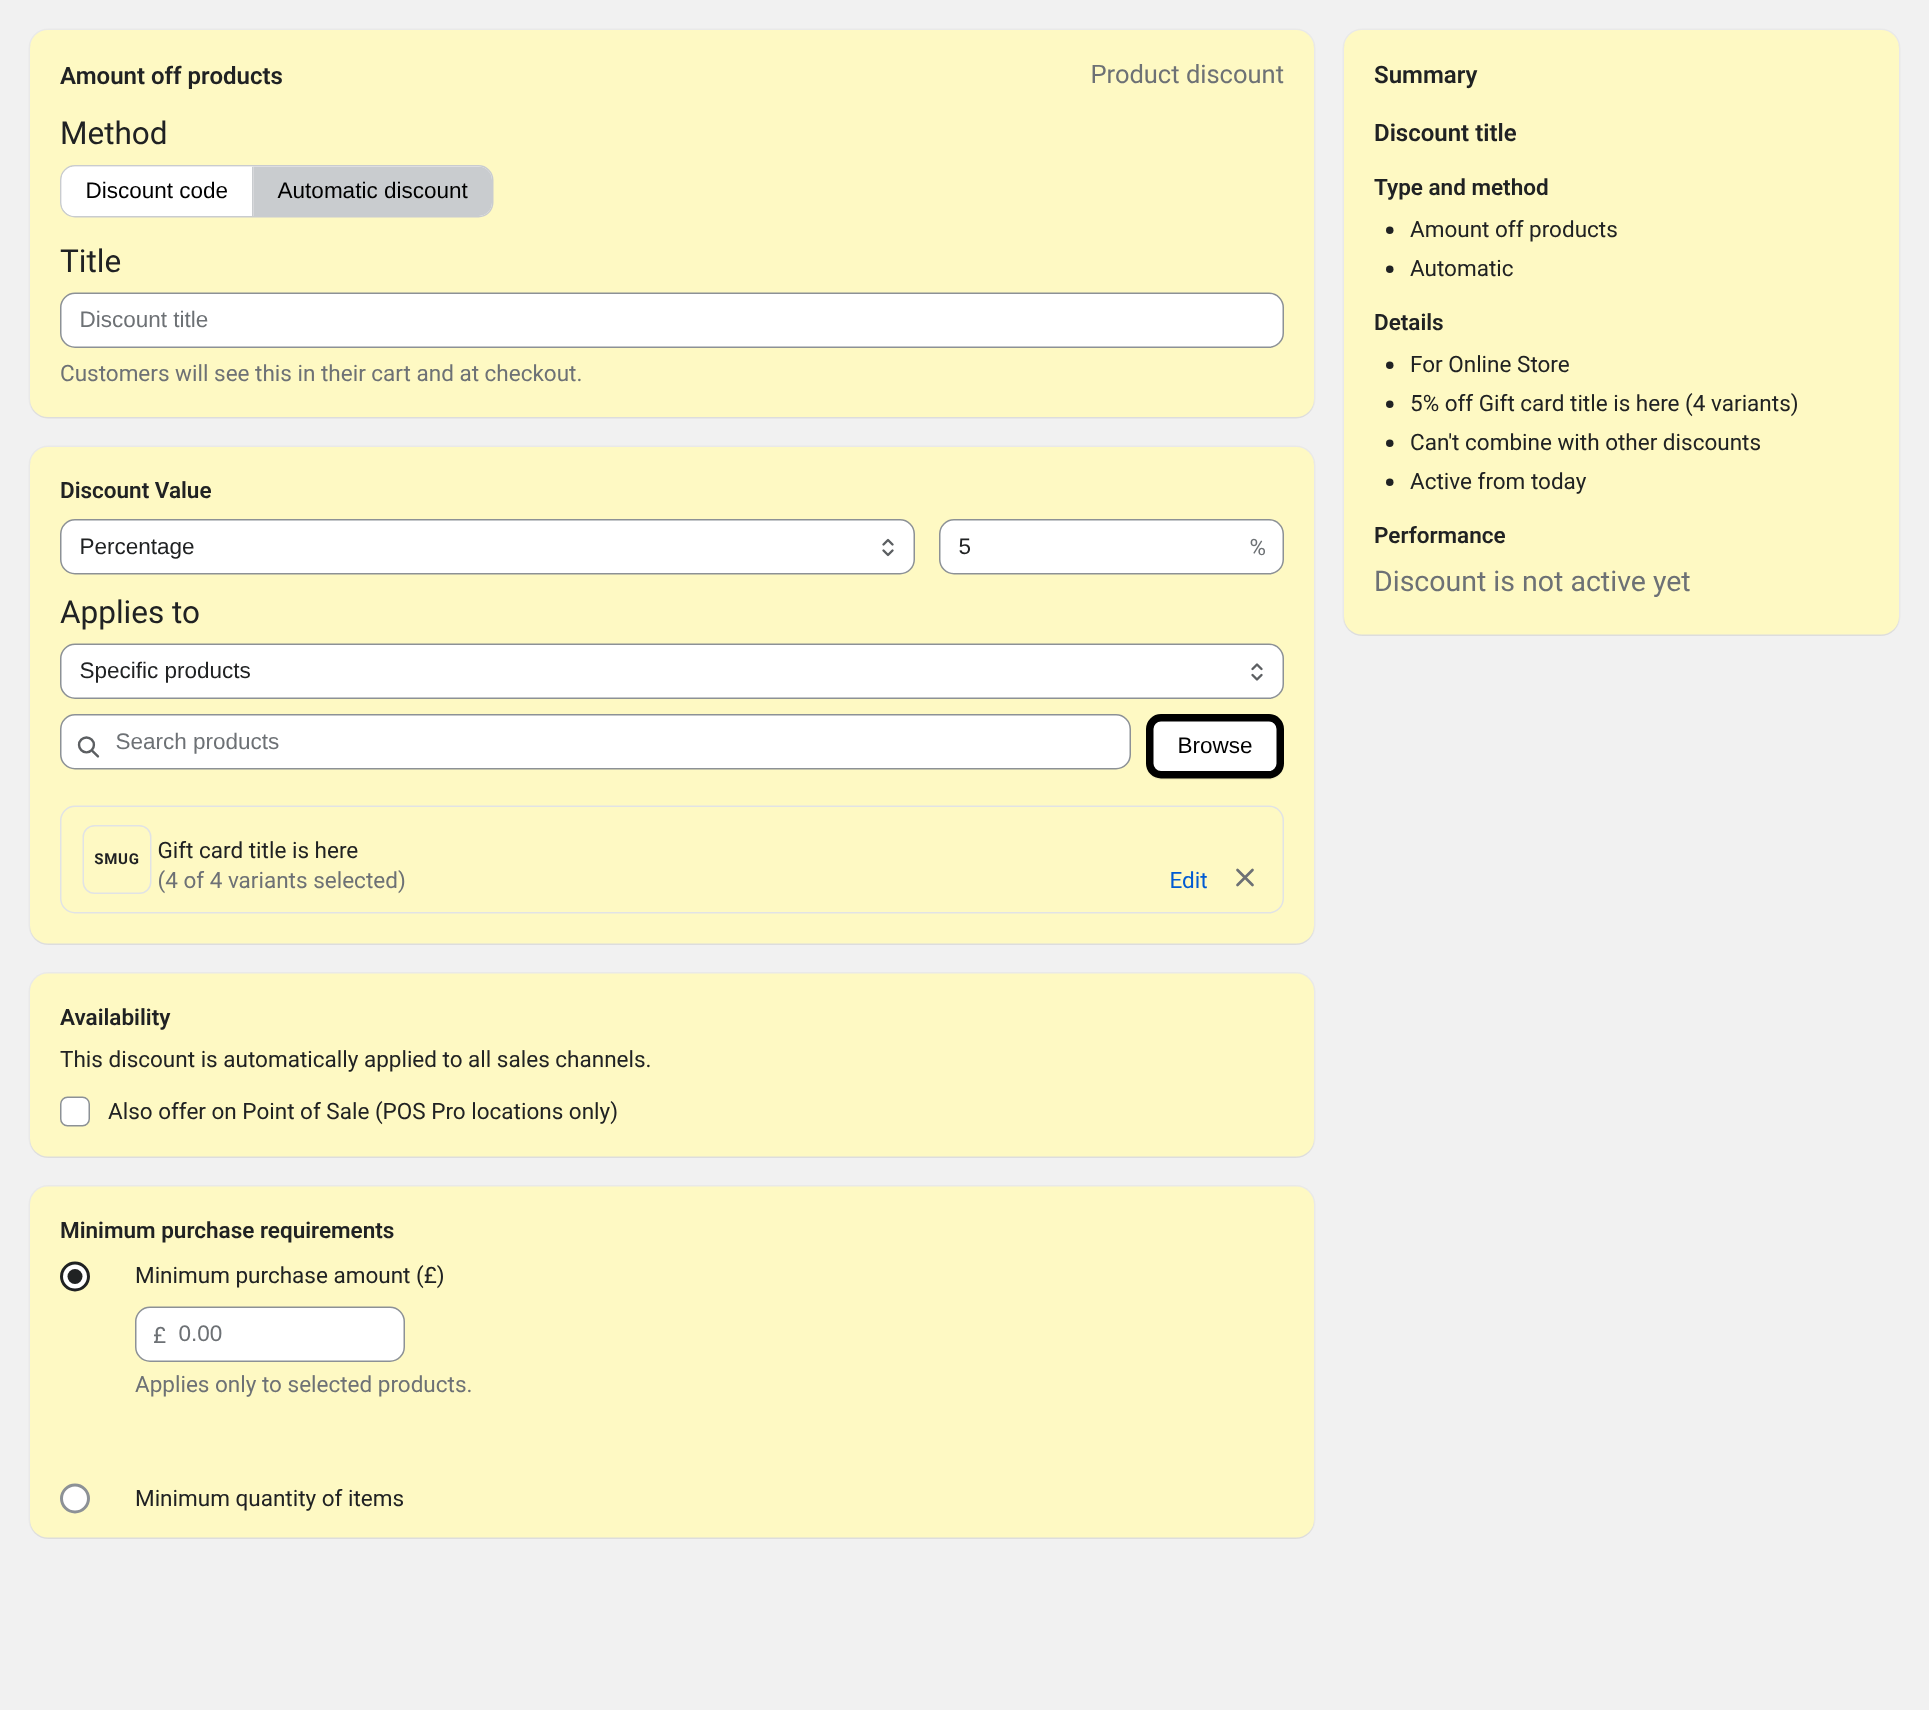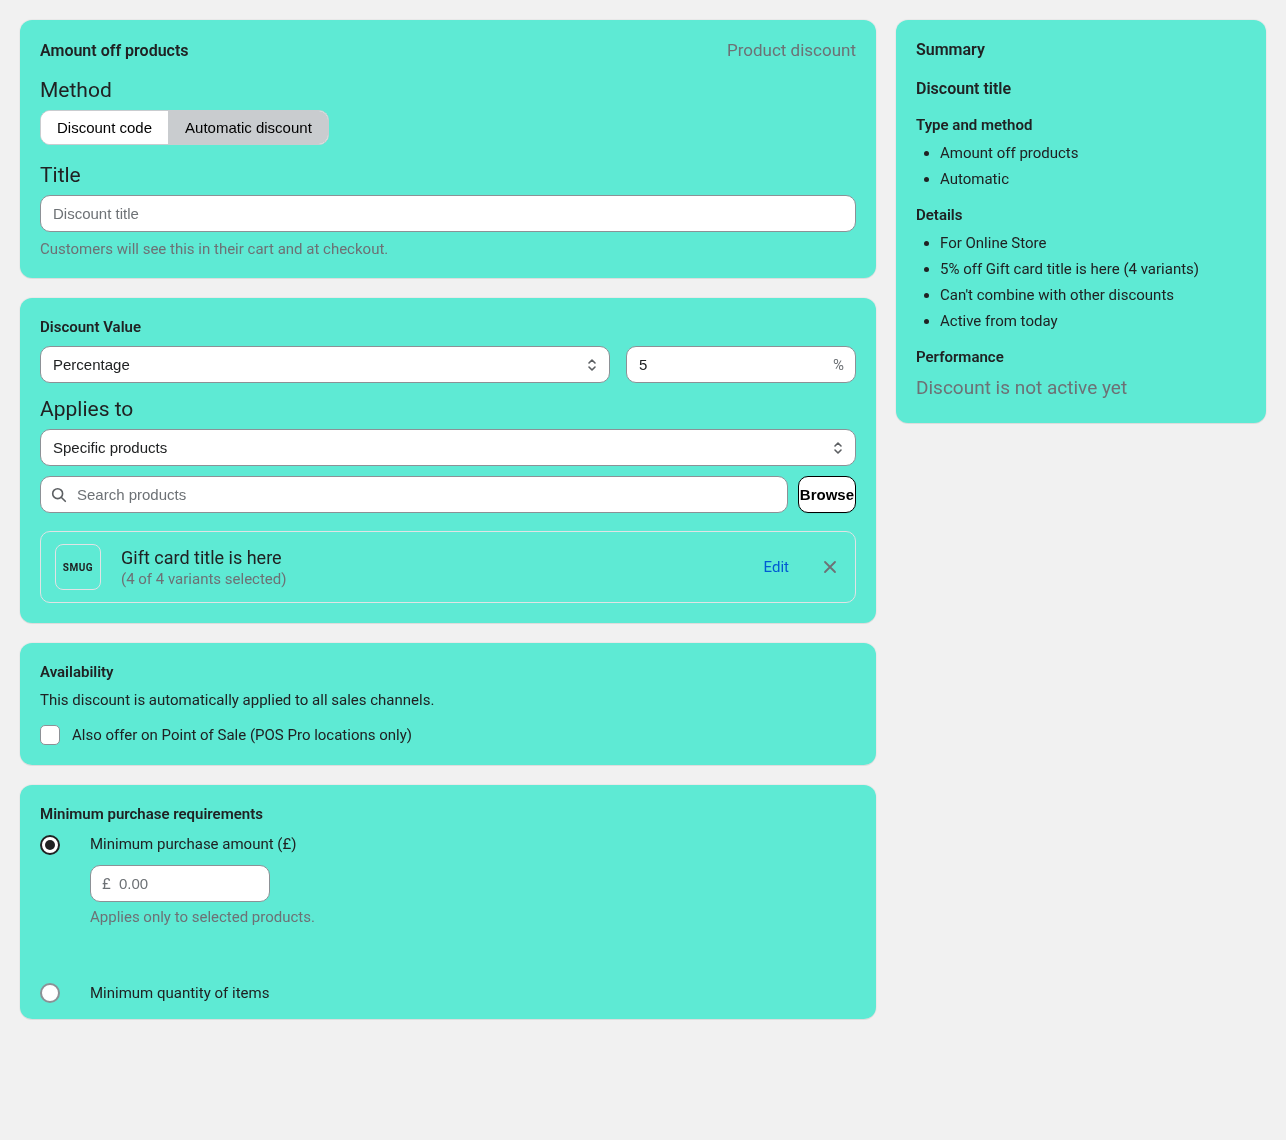--- a/index.html
+++ b/index.html
@@ -11,21 +11,21 @@
     padding: 20px;
   }
   .page {
     display: flex;
     gap: 20px;
     max-width: 1246px;
   }
   .main-col { flex: 1; display: flex; flex-direction: column; gap: 20px; }
   .side-col { width: 370px; }
   .card {
-    background: #5eead4;
+    background: #fef9c3;
     border-radius: 12px;
     padding: 20px;
     box-shadow: 0 1px 0 rgba(0,0,0,0.05), 0 0 0 1px rgba(0,0,0,0.03);
   }
   .card-header { display: flex; justify-content: space-between; align-items: center; margin-bottom: 18px; }
   .card-title { font-size: 16px; font-weight: 650; }
   .card-subtitle-right { color: #6d7175; font-size: 17px; }
   .label { font-size: 21px; color: #202223; margin-bottom: 8px; display:block; }
   .bold-label { font-weight: 650; font-size: 15px; margin-bottom: 10px; display:block;}
   .seg-control {
@@ -68,46 +68,46 @@
   }
   .suffix-input { position: relative; width: 230px; }
   .suffix-input input { padding-right: 32px; }
   .suffix { position:absolute; right:12px; top:50%; transform:translateY(-50%); color:#6d7175; }
   .applies-select .select-input { appearance:none; padding-right: 36px; }
   .search-row { display:flex; gap:10px; margin-top: 10px; }
   .search-wrap { position: relative; flex:1; }
   .search-wrap .text-input { padding-left: 36px; }
   .search-icon { position:absolute; left:10px; top:50%; transform:translateY(-50%); color:#5c5f62; }
   .btn {
-    border: 1px solid #000000;
-    background: #fff;
-    border-radius: 10px;
-    padding: 8px 1px;
-    font-size: 15px;
-    font-weight: 700;
+    border: 5px solid #000000;
+    background: #fff;
+    border-radius: 10px;
+    padding: 8px 16px;
+    font-size: 15px;
+    font-weight: 400;
     cursor: pointer;
     box-shadow: 0 1px 0 rgba(0,0,0,0.04);
   }
   .product-item {
     margin-top: 18px;
     border: 1px solid #e1e3e5;
     border-radius: 10px;
     padding: 12px 14px;
     display:flex;
-    align-items:center;
-    gap: 20px;
+    align-items:flex-end;
+    gap: 4px;
   }
   .thumb {
     width: 46px; height: 46px;
     border: 1px solid #e1e3e5; border-radius: 8px;
     display:flex; align-items:center; justify-content:center;
     font-size: 10px; font-weight:700; letter-spacing: 0.5px;
   }
   .product-meta { flex:1; }
-  .product-title { font-size: 18px; }
+  .product-title { font-size: 15px; }
   .product-sub { color:#6d7175; font-size:15px; margin-top:2px;}
   .link { color:#005bd3; cursor:pointer; font-size:15px; }
   .close-icon { color:#6d7175; cursor:pointer; padding: 4px 4px 4px 14px;}
   .checkbox-row { display:flex; align-items:center; gap:12px; margin-top: 16px;}
   .checkbox {
     width:20px; height:20px; border:1px solid #8c9196; border-radius:5px; background:#fff; cursor:pointer; flex-shrink:0;
   }
   .radio-group { margin-top: 12px; }
   .radio-row { display:flex; align-items:center; gap:30px; margin-bottom: 14px;}
   .radio {

